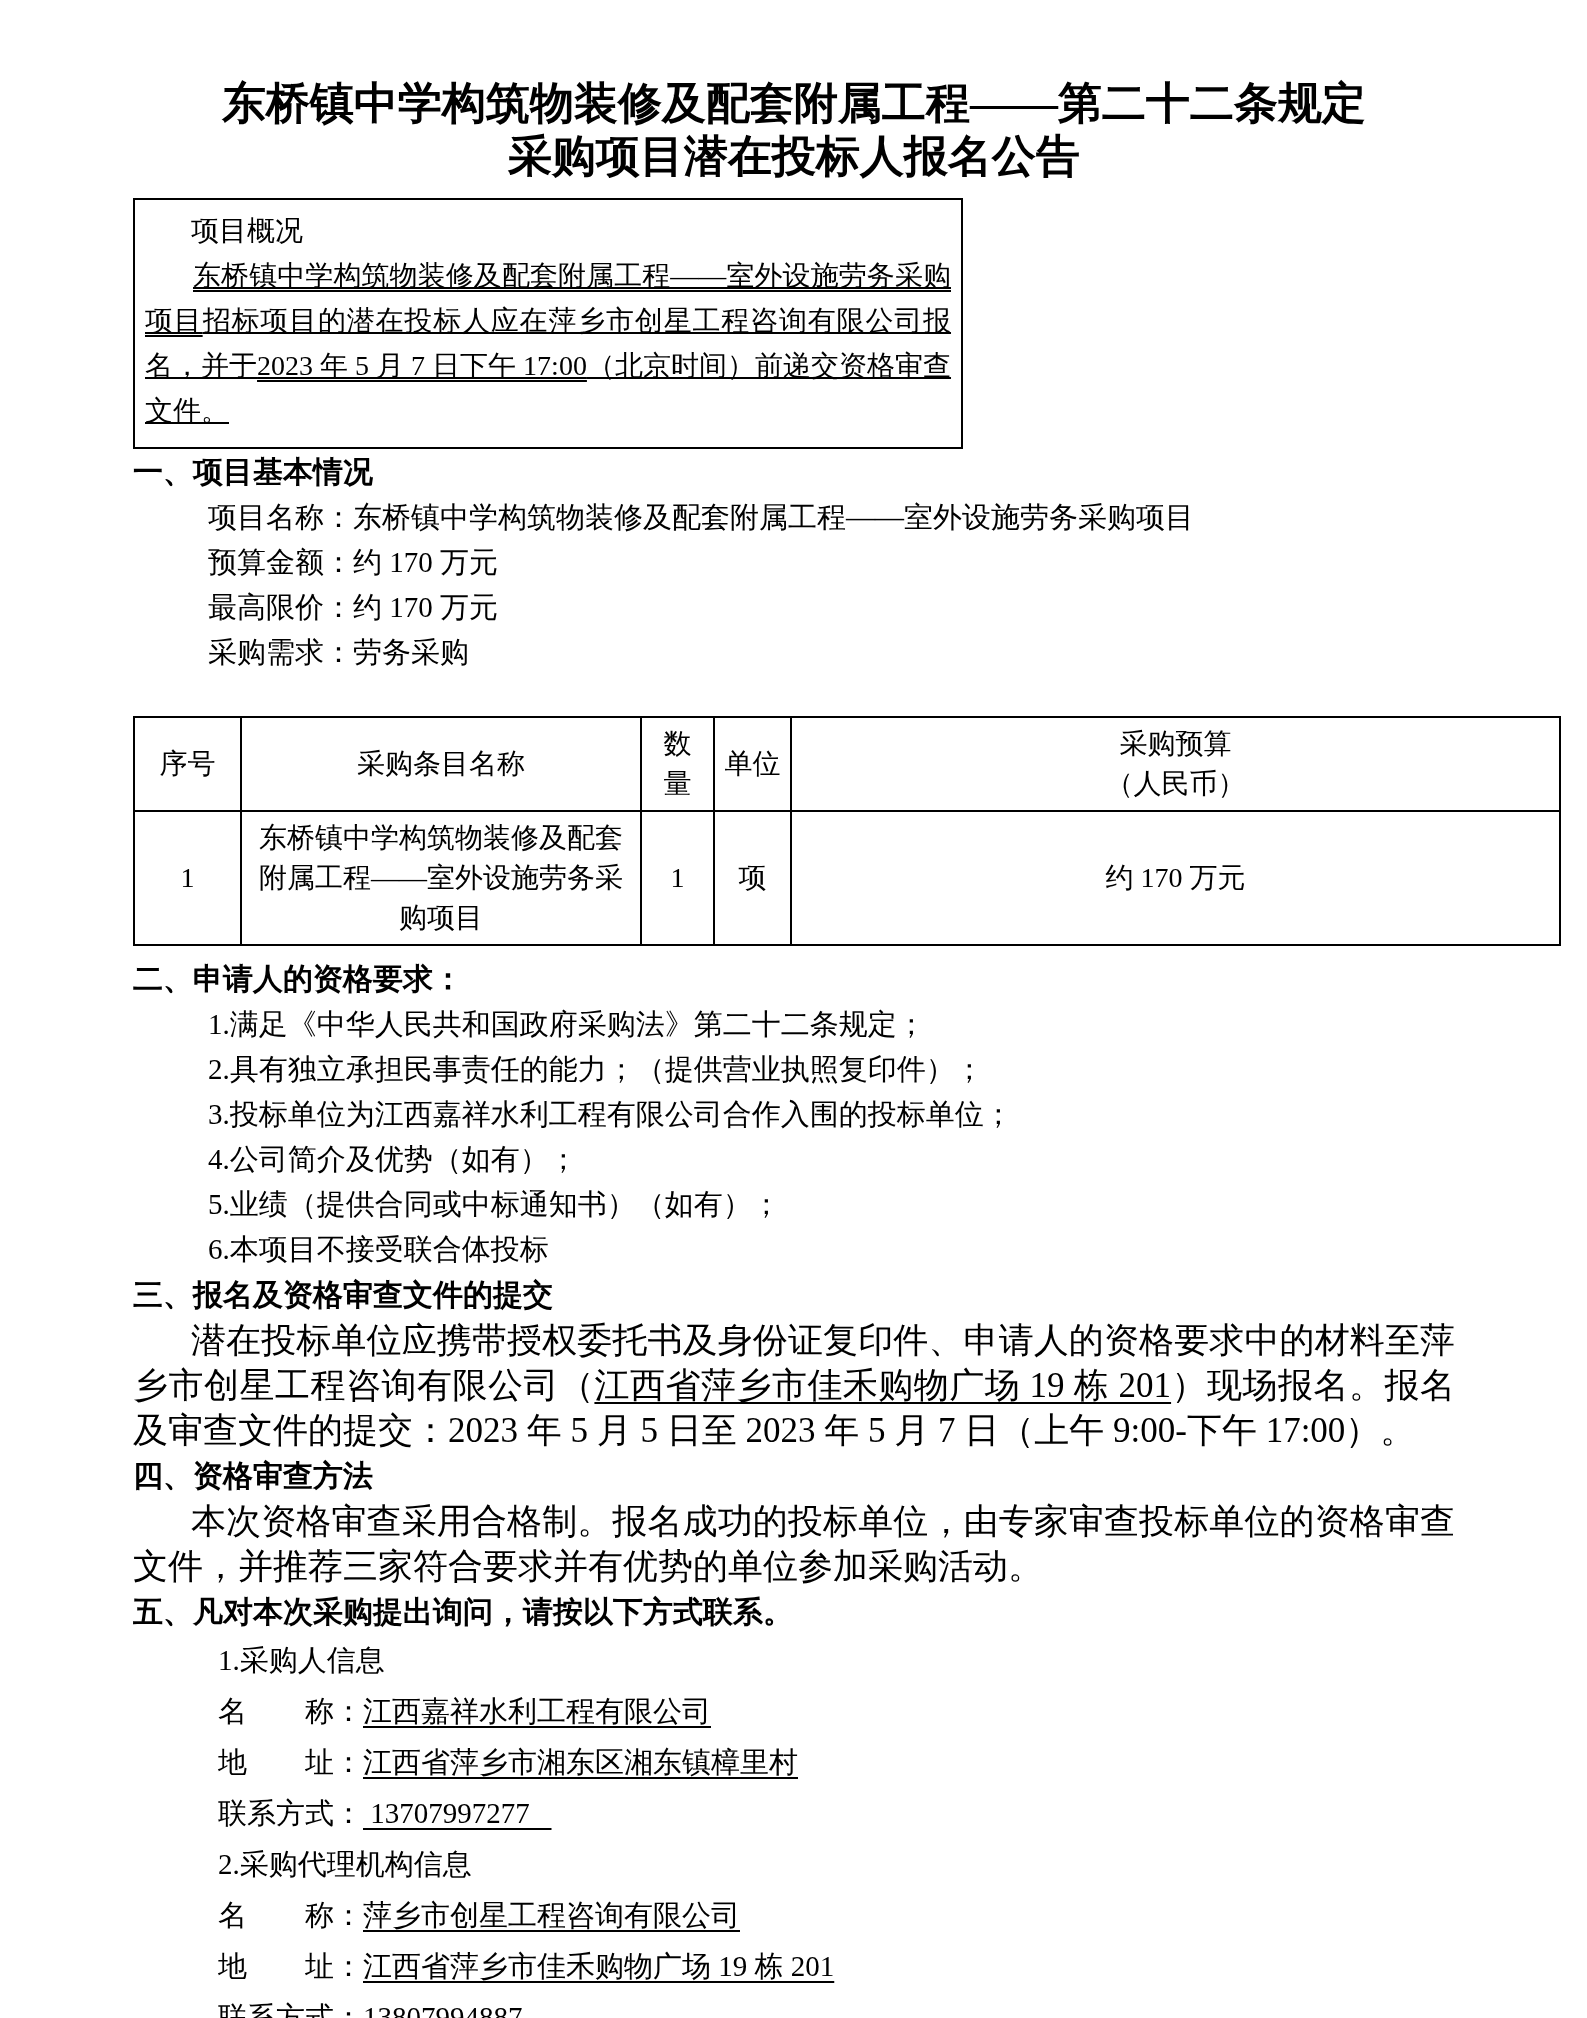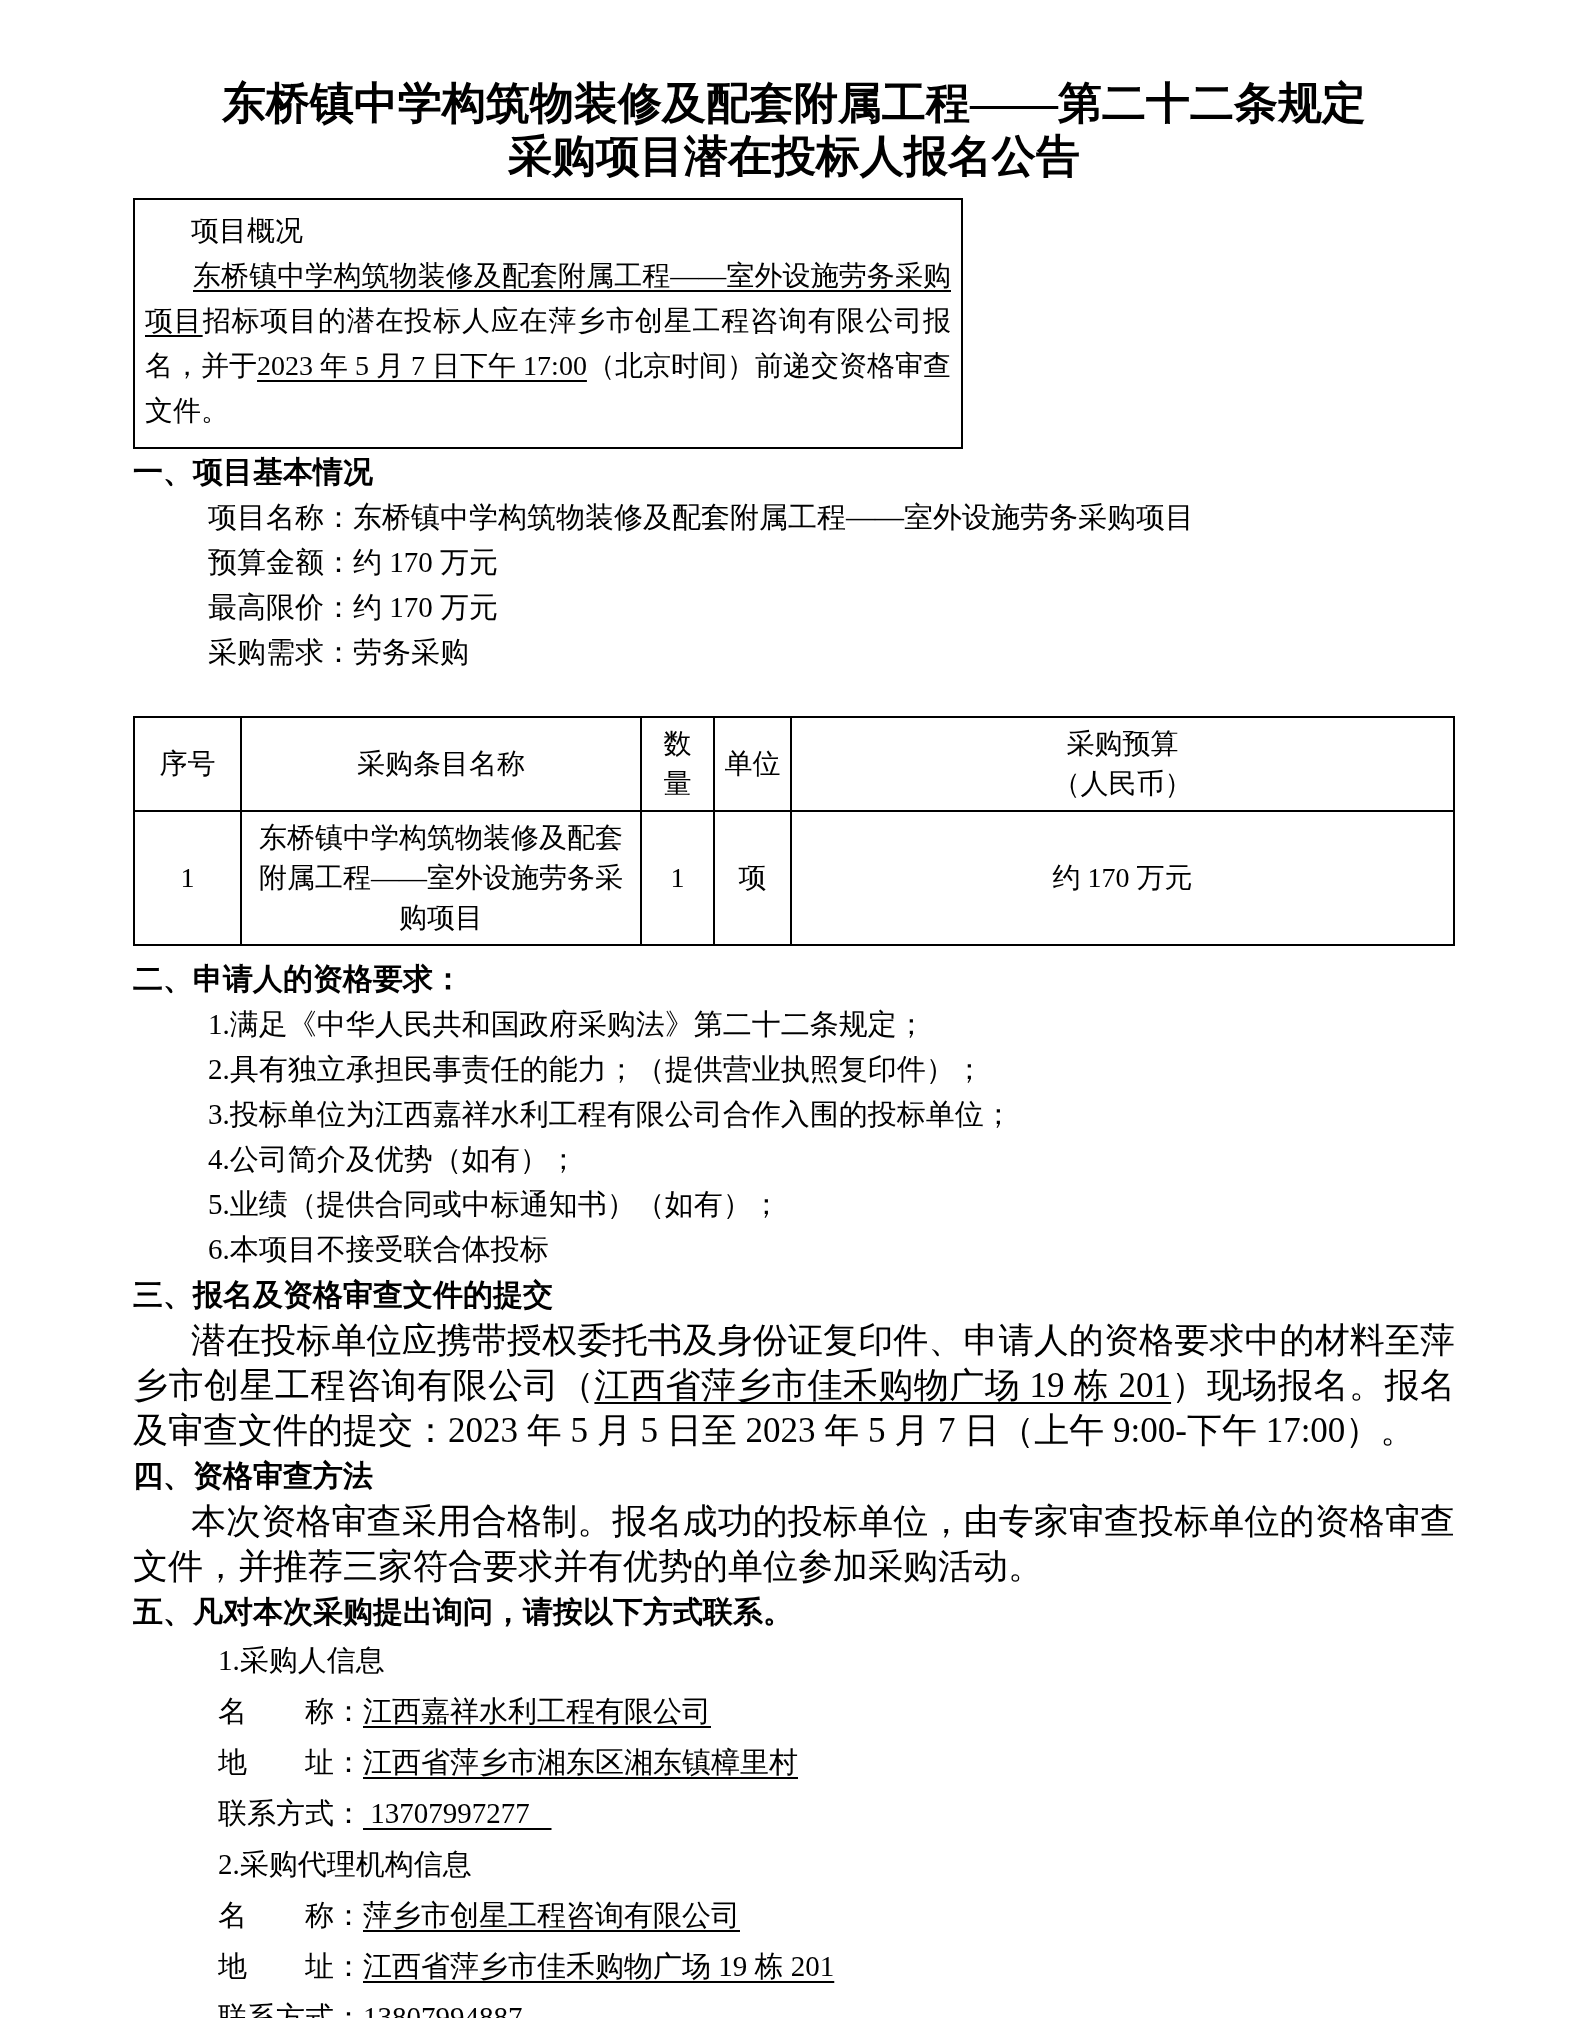--- a/index.html
+++ b/index.html
@@ -18,38 +18,38 @@
   }
 
   .overview-box {
     width:830px; box-sizing:border-box;
     border:2px solid #000;
     padding:8px 10px 14px 10px;
     font-size:28px; line-height:45px;
     text-align:justify;
   }
   .overview-label { padding-left:46px; }
-  .overview-para { text-indent:48px; }
+  .overview-para { text-indent:48px;text-decoration:underline; }
 
   .u {
     text-decoration:underline;
     text-decoration-thickness:2px;
     text-underline-offset:5px;
   }
 
   .h {
     font-family:"Liberation Sans","DejaVu Sans",sans-serif;
     font-weight:bold; font-size:30px; line-height:46px;
   }
   .body-line { font-size:29px; line-height:45px; padding-left:75px; }
   .para { font-size:35px; line-height:45px; text-indent:58px; text-align:justify; }
 
   table.ptable {
     border-collapse:collapse; table-layout:fixed;
-    width:1322px; margin:41px 8px 10px 0;
+    width:1428px; margin:41px 8px 10px 0;
   }
   table.ptable th, table.ptable td {
     border:2px solid #000;
     font-weight:normal; font-size:28px; line-height:40px;
     text-align:center; vertical-align:middle;
     padding:6px 8px; white-space:pre-line;
     overflow:hidden;
   }
   table.ptable th { height:82px; box-sizing:border-box; }
   table.ptable td { height:130px; box-sizing:border-box; }

